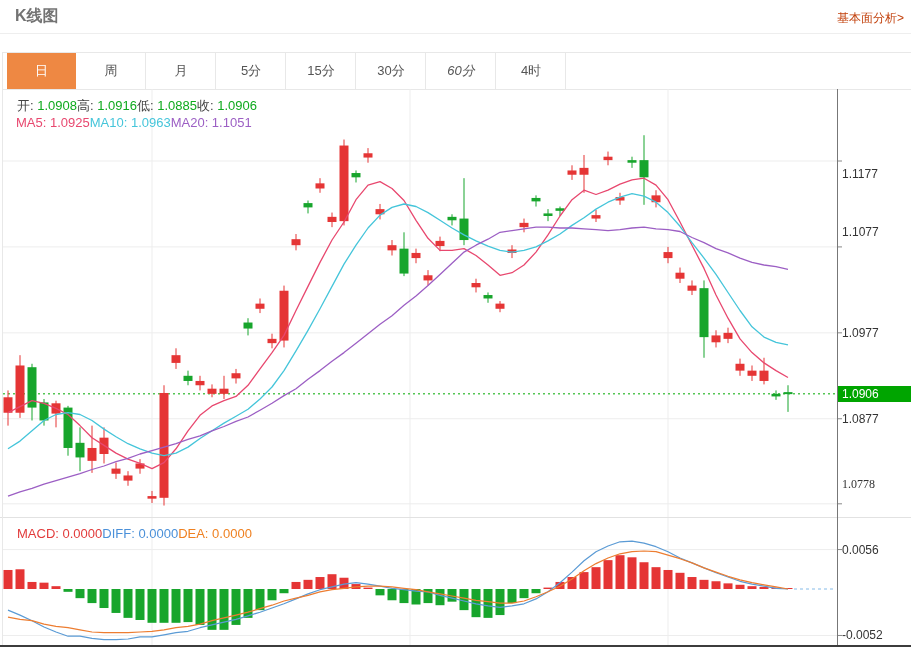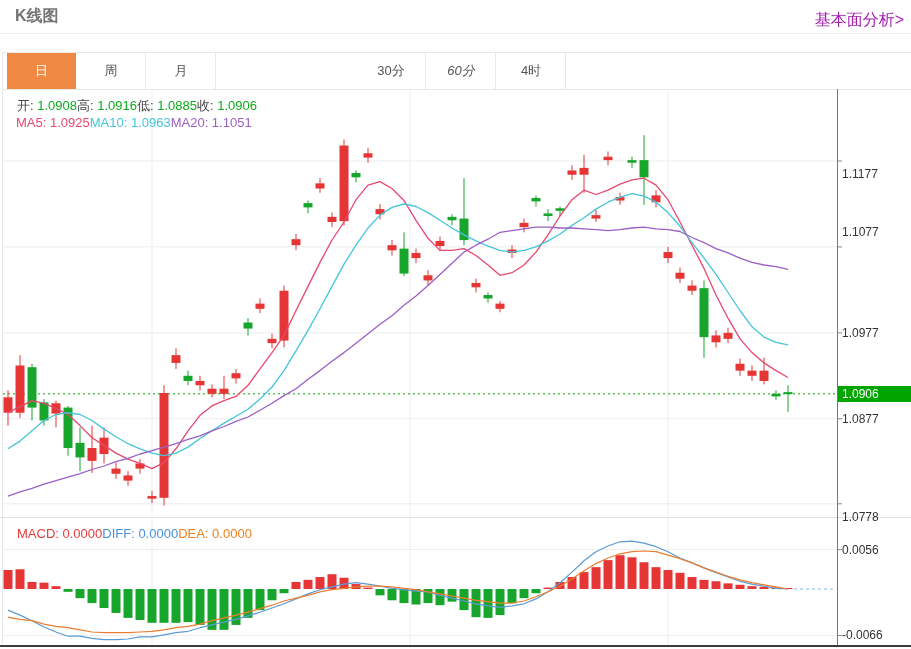--- a/index.html
+++ b/index.html
@@ -1,21 +1,21 @@
 <!DOCTYPE html>
 <html><head>
 <meta charset="utf-8">
 <style>
   html,body{margin:0;padding:0;background:#fff;}
   .app{position:relative;width:911px;height:649px;background:#fff;overflow:hidden;
        font-family:"Liberation Sans","DejaVu Sans",sans-serif;}
   
   .hdr{position:absolute;left:0;top:0;width:911px;height:33px;border-bottom:1px solid #eee;}
   .title{position:absolute;left:15px;top:6px;font-size:16px;font-weight:bold;color:#737373;}
-  .hlink{position:absolute;right:7px;top:10px;font-size:16px;color:#a21caf;text-decoration:none;cursor:pointer;margin-left:44px;}
+  .hlink{position:absolute;right:7px;top:10px;font-size:12px;color:#c2410c;text-decoration:none;cursor:pointer;margin-left:44px;}
   
   .tabbar{position:absolute;left:2px;right:0;top:52px;height:36px;
           border-top:1px solid #e8e8e8;border-bottom:1px solid #e8e8e8;background:#fff;}
   .tab{position:absolute;top:0;height:36px;width:69px;line-height:36px;text-align:center;
        font-size:13px;color:#555;background:#fff;border-right:1px solid #e8e8e8;cursor:pointer;box-sizing:border-box;}
   .tab.first{border-left:1px solid #e8e8e8;}
   .tab.active{background:#ee8843;color:#fff;border-color:#ee8843;}
   
   svg{position:absolute;left:0;top:0;}
   .row{position:absolute;font-size:13px;white-space:nowrap;}
@@ -32,20 +32,22 @@
 <div class="app">
   <div class="hdr">
     <div class="title">K线图</div>
     <a class="hlink">基本面分析&gt;</a>
   </div>
 
   <div class="tabbar" id="tabbar">
       <div class="tab first active" style="left: 5px;">日</div>
       <div class="tab" style="left: 75px;">周</div>
       <div class="tab" style="left: 145px;">月</div>
+      <div class="tab" style="left: 215px;">5分</div>
+      <div class="tab" style="left: 285px;">15分</div>
       <div class="tab" style="left: 355px;">30分</div>
       <div class="tab" style="left: 425px; font-style: italic;">60分</div>
       <div class="tab" style="left: 495px;">4时</div>
     </div>
 
   <svg id="chart-svg" width="911" height="649" viewBox="0 0 911 649">
       <line x1="152" y1="89" x2="152" y2="645" stroke="#ededed" stroke-width="1"></line>
       <line x1="410" y1="89" x2="410" y2="645" stroke="#ededed" stroke-width="1"></line>
       <line x1="668" y1="89" x2="668" y2="645" stroke="#ededed" stroke-width="1"></line>
       <line x1="3" y1="161" x2="837" y2="161" stroke="#ededed" stroke-width="1"></line>
@@ -275,19 +277,19 @@
 
   <div class="row" id="ohlc-row" style="left:17px;top:97px;"><span class="item"><span class="lbl">开:</span><span style="color: rgb(15, 170, 30);"> 1.0908</span></span><span class="item"><span class="lbl">高:</span><span style="color: rgb(15, 170, 30);"> 1.0916</span></span><span class="item"><span class="lbl">低:</span><span style="color: rgb(15, 170, 30);"> 1.0885</span></span><span class="item"><span class="lbl">收:</span><span style="color: rgb(15, 170, 30);"> 1.0906</span></span></div>
   <div class="row" id="ma-row" style="left:16px;top:115px;"><span class="item"><span style="color: rgb(232, 72, 111);">MA5:</span><span style="color: rgb(232, 72, 111);"> 1.0925</span></span><span class="item"><span style="color: rgb(69, 197, 218);">MA10:</span><span style="color: rgb(69, 197, 218);"> 1.0963</span></span><span class="item"><span style="color: rgb(156, 95, 196);">MA20:</span><span style="color: rgb(156, 95, 196);"> 1.1051</span></span></div>
   <div class="row" id="macd-row" style="left:17px;top:526px;"><span class="item"><span style="color: rgb(226, 59, 59);">MACD:</span><span style="color: rgb(226, 59, 59);"> 0.0000</span></span><span class="item"><span style="color: rgb(74, 144, 217);">DIFF:</span><span style="color: rgb(74, 144, 217);"> 0.0000</span></span><span class="item"><span style="color: rgb(239, 129, 33);">DEA:</span><span style="color: rgb(239, 129, 33);"> 0.0000</span></span></div>
 
   <div id="labels">
       <div class="axis-label" style="top: 167px; text-align: center;">1.1177</div>
       <div class="axis-label" style="top: 225px;">1.1077</div>
       <div class="axis-label" style="top: 325.84px;">1.0977</div>
       <div class="axis-label" style="top: 411.76px;">1.0877</div>
-      <div class="axis-label" style="top: 510px;">1.0778</div>
+      <div class="axis-label" style="top: 477px; font-family: Liberation Serif, serif;">1.0778</div>
       <div class="axis-label" style="top: 542.565px;">0.0056</div>
-      <div class="axis-label" style="top: 628.477px;">-0.0066</div>
+      <div class="axis-label" style="top: 628.477px;">-0.0052</div>
     </div>
 
   <div class="price-tag" style="top:386px;">1.0906</div>
 </div>
 
 </body></html>

